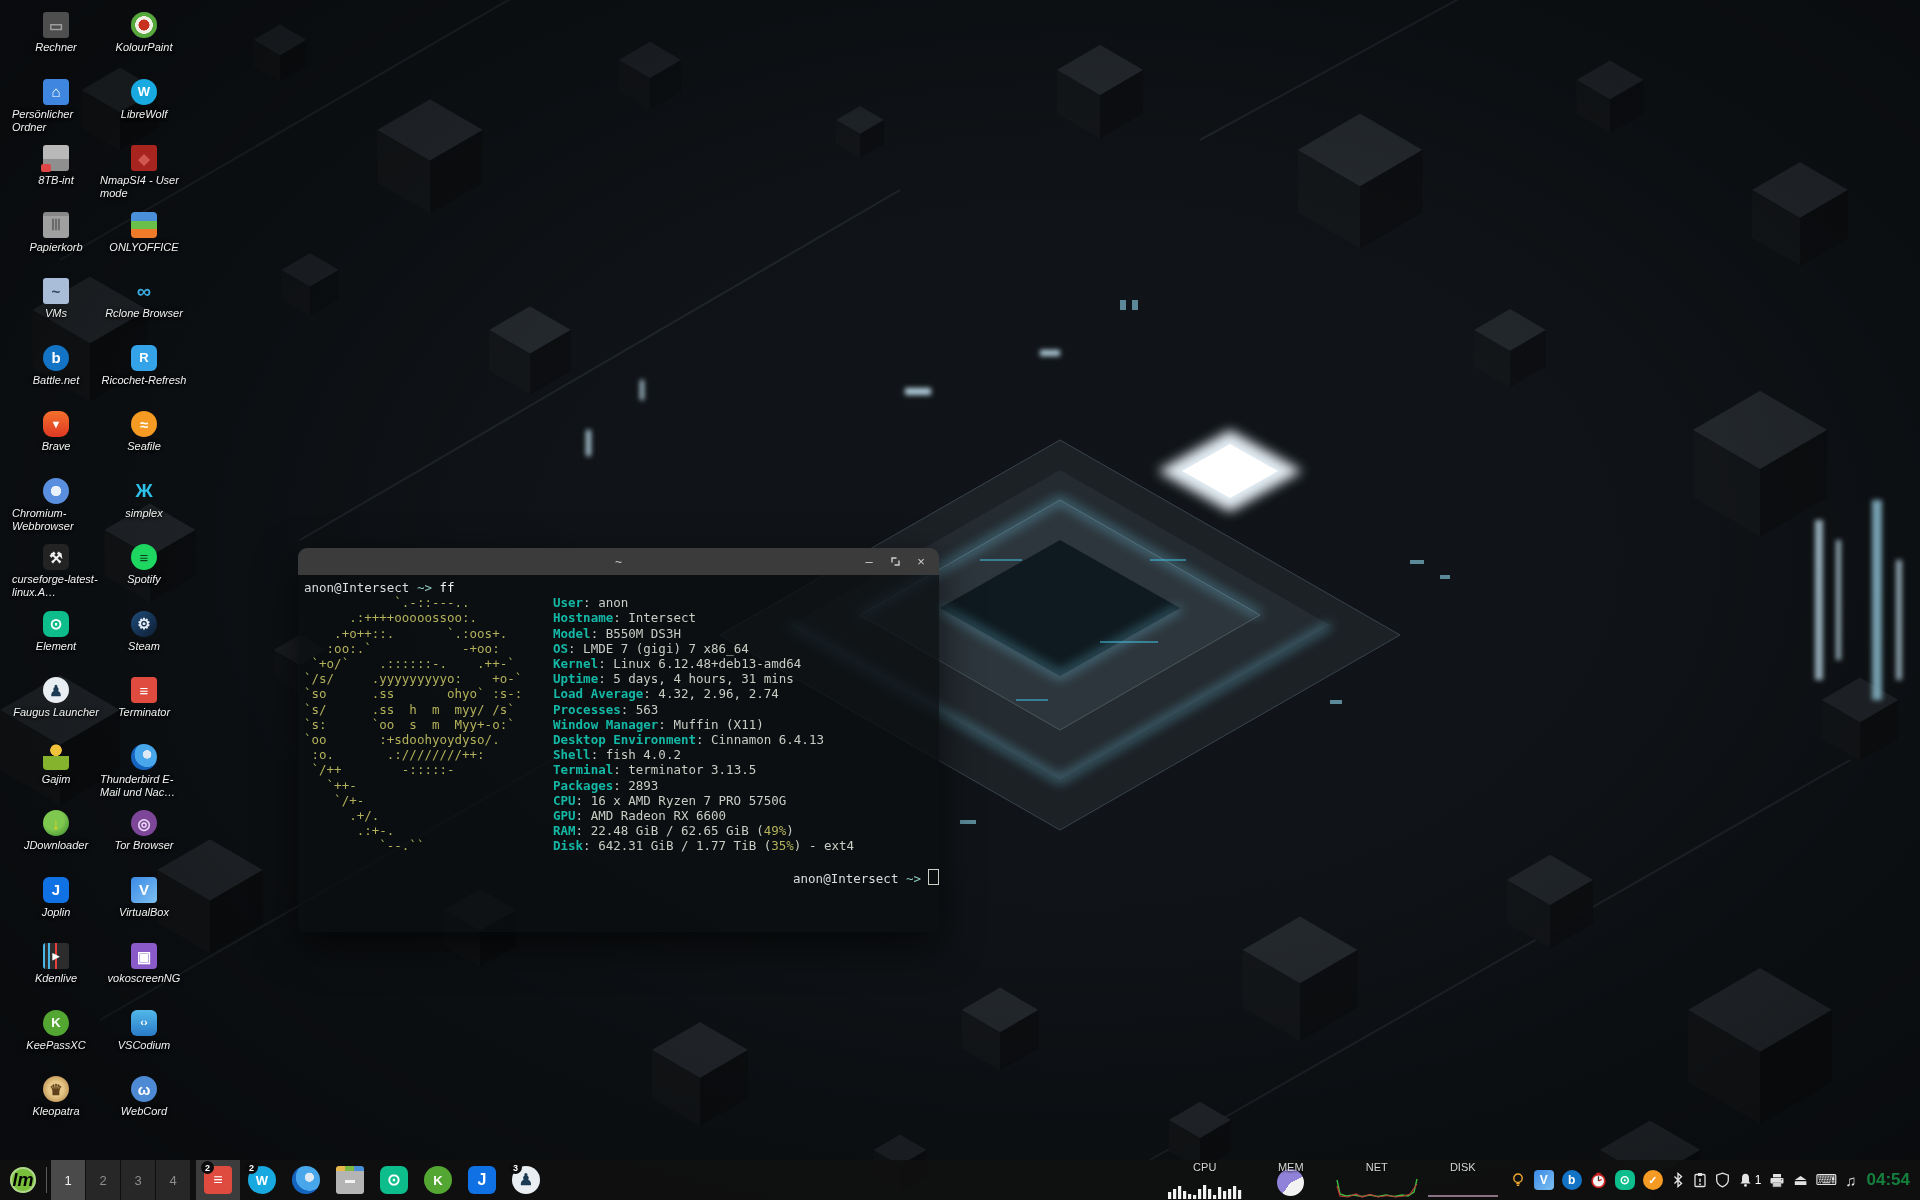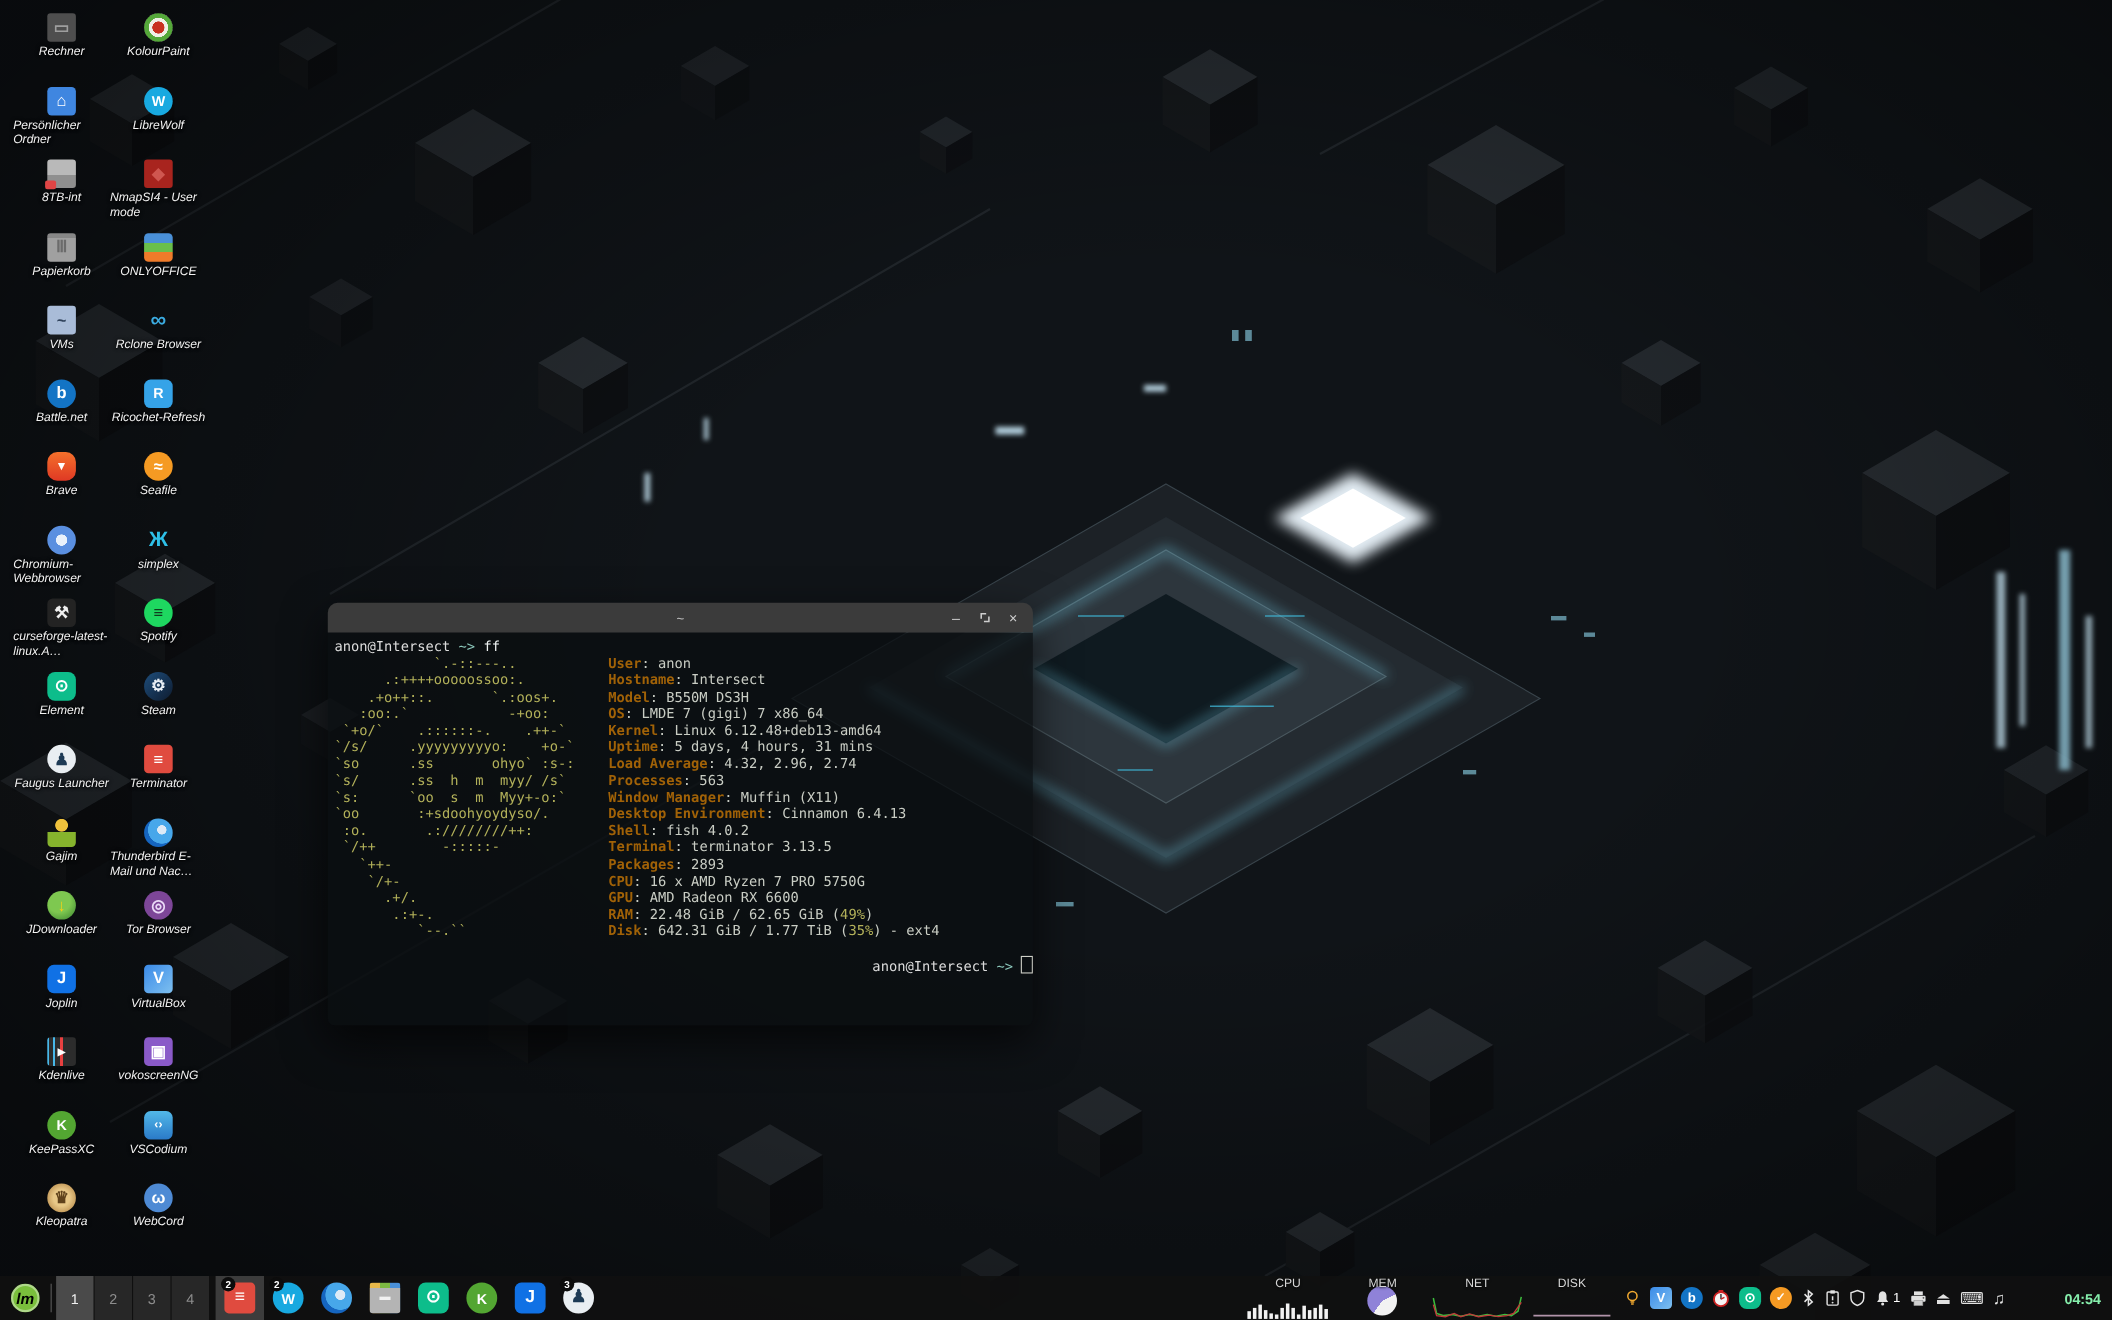--- a/index.html
+++ b/index.html
@@ -14,36 +14,36 @@
   .d-icon{display:flex;flex-direction:column;align-items:center;gap:3px;padding-top:2px;cursor:default;}
   .glyph{position:relative;width:26px;height:26px;display:flex;align-items:center;justify-content:center;
     font-size:15px;font-weight:700;border-radius:5px;line-height:1;flex:none;}
   .d-label{font-size:11px;color:#f2f2f2;text-align:left;max-width:88px;line-height:1.2;
     text-shadow:0 1px 2px rgba(0,0,0,.95),0 0 4px rgba(0,0,0,.8);word-wrap:break-word;font-style:italic;}
   .ig-gajim{background:radial-gradient(circle at 50% 24%,#f0c23c 0 23%,rgba(0,0,0,0) 26%),
     linear-gradient(rgba(0,0,0,0) 0 47%,#86b32d 47%);border-radius:4px;}
   .ig-kdenlive{background:linear-gradient(90deg,#48b7e8 0 2px,#2c2c2c 2px 5px,#48b7e8 5px 7px,
     #2c2c2c 7px 12px,#e84040 12px 14px,#2c2c2c 14px);border-radius:3px;}
   .ig-mint{background:#7abf3c;box-shadow:inset 0 0 0 2px rgba(255,255,255,.4);font-style:italic;
-    font-weight:800;font-size:14px;}
+    font-weight:800;font-size:18px;}
   .dot{position:absolute;left:-2px;bottom:-1px;width:10px;height:8px;border-radius:2px;}
 
   
   #terminal{position:absolute;left:298px;top:548px;width:641px;z-index:20;
     border-radius:10px 10px 6px 6px;box-shadow:0 14px 40px rgba(0,0,0,.66);}
   .titlebar{height:27px;background:#3b3b3b;border-radius:9px 9px 0 0;display:flex;align-items:center;position:relative;}
   .tb-title{position:absolute;left:0;right:0;text-align:center;color:#c9c9c9;font-size:12px;}
   .win-btns{margin-left:auto;display:flex;gap:6px;padding-right:8px;z-index:2;}
   .win-btn{width:20px;height:20px;color:#cfcfcf;font-size:13px;display:flex;align-items:center;justify-content:center;cursor:pointer;}
   #term-body{height:352px;background:rgba(10,14,17,.78);border-radius:0 0 6px 6px;
     padding:5px 0 0 6px;font:12.5px/15.2px "DejaVu Sans Mono",monospace;color:#c9cdc4;overflow:hidden;}
   .fetch{display:flex;}
   #ascii-art{margin:0;width:249px;color:#b3b15a;font:inherit;white-space:pre;}
   .i-line{white-space:pre;}
-  .i-label{color:#a16207;font-weight:700;}
+  .i-label{color:#14b8a6;font-weight:700;}
   .pct{color:#b3b15a;}
   .prompt-user{color:#dcdcdc;}
   .prompt-sym{color:#8cc8bc;}
   .prompt-cmd{color:#eef2f2;}
   .prompt2{margin-top:15px;text-align:right;}
   .cursor{display:inline-block;width:9px;height:14px;border:1.5px solid #cfd0c8;margin-left:7px;vertical-align:-2px;}
 
   
   #taskbar{position:absolute;left:0;right:0;bottom:0;height:40px;background:rgba(16,16,16,.93);
     display:flex;align-items:center;z-index:30;}
@@ -67,21 +67,21 @@
   .mon-graph{position:absolute;bottom:1px;left:2px;right:2px;height:26px;display:flex;
     align-items:flex-end;justify-content:center;}
   .pie{width:27px;height:27px;border-radius:50%;margin:0 auto 3px;
     background:conic-gradient(from 215deg,#8f82d8 0 58%,#f2f2f2 58%);}
   #tray{display:flex;align-items:center;}
   .tray-item{height:40px;display:flex;align-items:center;justify-content:center;padding:0 4px;
     color:#e2e2e2;font-size:15px;cursor:pointer;}
   .tray-glyph{width:20px;height:20px;font-size:12px;font-weight:700;display:flex;align-items:center;
     justify-content:center;border-radius:4px;}
   .tray-count{color:#fff;font-size:12px;margin-left:2px;}
-  #clock{font-size:13px;color:#86efac;padding:0 10px 0 6px;font-weight:700;cursor:pointer;margin-left:44px;}
+  #clock{font-size:17px;color:#15803d;padding:0 10px 0 6px;font-weight:700;cursor:pointer;}
 </style>
 </head>
 <body>
 
 <div id="wallpaper">
   <svg width="1920" height="1200" viewBox="0 0 1920 1200">
     <defs>
       <g id="cube">
         <polygon points="0,-14 24,0 0,14 -24,0" fill="#272c31"></polygon>
         <polygon points="-24,0 0,14 0,38 -24,24" fill="#15181b"></polygon>

